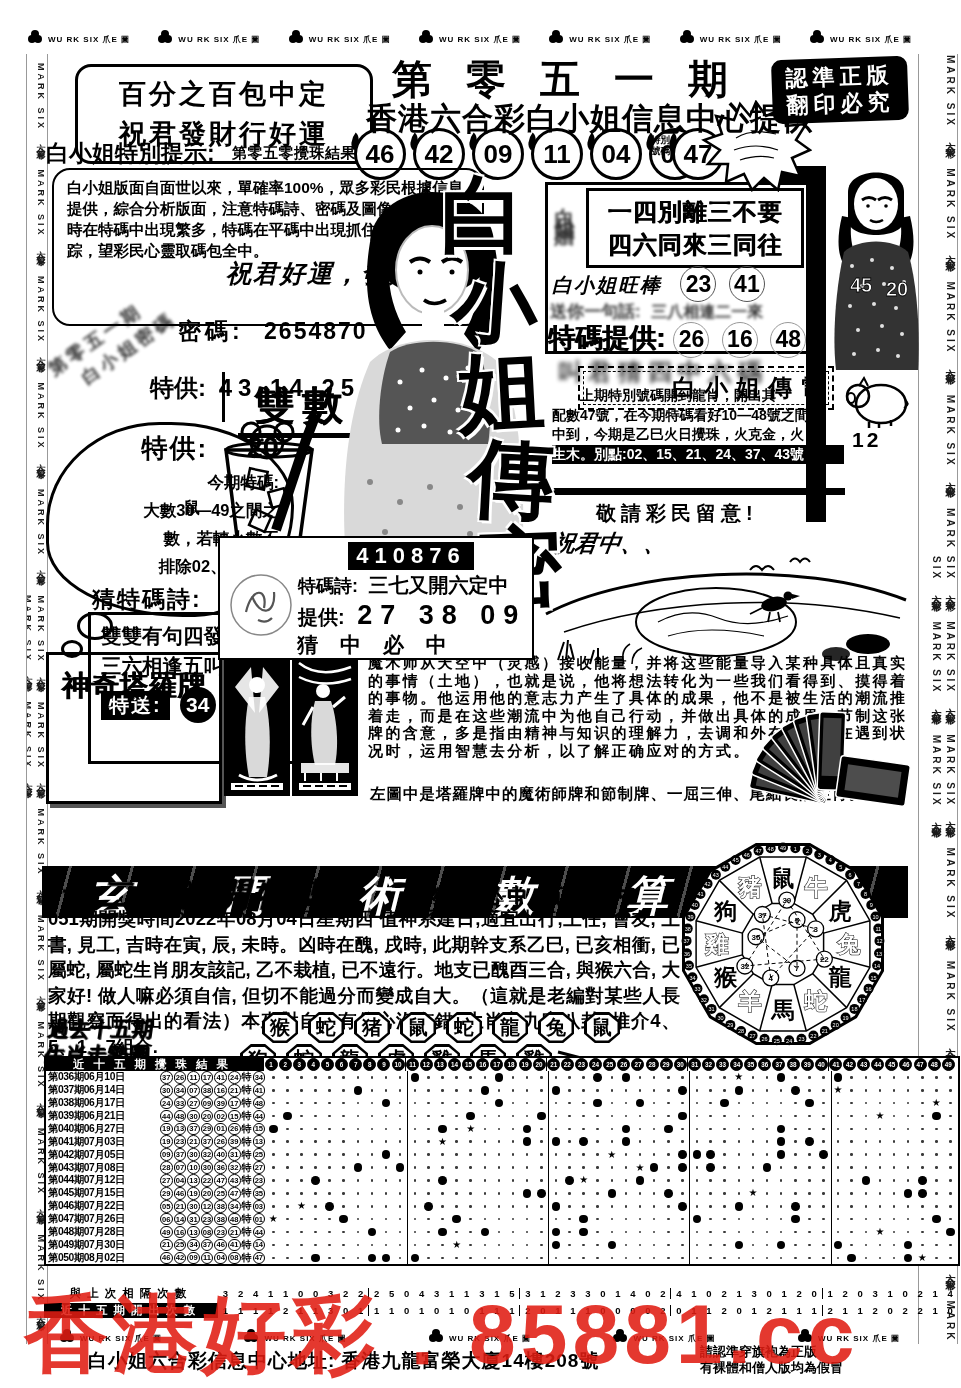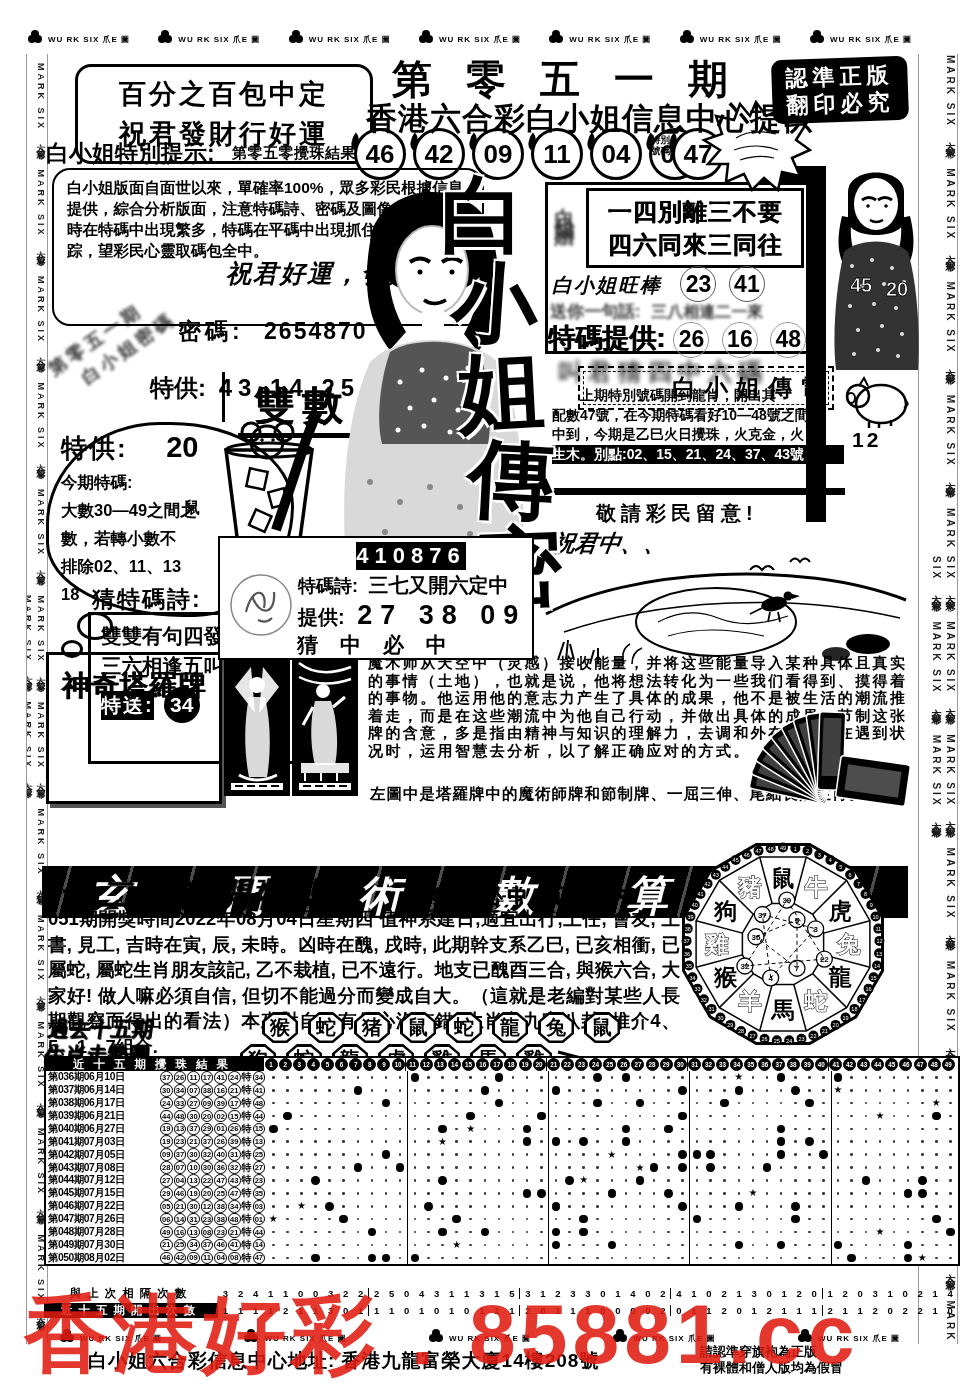--- a/index.html
+++ b/index.html
@@ -40,21 +40,21 @@
 
   .bignum-head{font-size:40px;font-weight:900;letter-spacing:8px;border-bottom:5px solid #000;
                text-align:center;text-shadow:1px 0 0 #000;}
   .cloud{border:3px solid #000;border-radius:48% 52% 42% 58%/55% 45% 60% 40%;padding:6px 12px;background:#fff;}
   .cloud::after{content:"";position:absolute;left:28px;bottom:-26px;width:30px;height:22px;background:#fff;
                 border:3px solid #000;border-radius:50%;}
   .cloud::before{content:"";position:absolute;left:12px;bottom:-44px;width:16px;height:12px;background:#fff;
                  border:3px solid #000;border-radius:50%;}
 
   .poem-box{border:3.5px solid #000;padding:6px 10px;}
-  .chip{background:#000;color:#fff;font-weight:900;display:inline-block;padding:1px 0;}
+  .chip{background:#000;color:#fff;font-weight:900;display:inline-block;padding:1px 8px;}
   .ncircle-dark{display:inline-flex;width:36px;height:36px;border-radius:50%;background:#000;color:#fff;
                 align-items:center;justify-content:center;font-size:21px;font-weight:900;}
 
   .vtitle-char{font-size:86px;font-weight:900;line-height:1;z-index:3;
      text-shadow:-2px -2px 0 #fff,2px -2px 0 #fff,-2px 2px 0 #fff,2px 2px 0 #fff,3px 3px 0 #fff;}
 
   .couplet{border:3px solid #000;display:flex;flex-direction:column;justify-content:center;align-items:center;}
   .couplet div{font-size:24px;font-weight:900;letter-spacing:1px;line-height:33px;text-shadow:.8px 0 0 #000;}
   .litecirc{display:inline-flex;width:34px;height:34px;border:1.5px solid #555;border-radius:50%;
             align-items:center;justify-content:center;font-size:23px;font-weight:800;margin:0 4px;}
@@ -183,21 +183,21 @@
     <span style="margin-left:6px;letter-spacing:6px;">43  14  25  38</span>
   </div>
   <div class="abs b smudge" style="left:46px;top:318px;font-size:18px;transform:rotate(-35deg);line-height:26px;letter-spacing:4px;">
     <div>第零五一期</div>
     <div style="margin-left:22px;">白小姐密碼</div>
   </div>
 
   <div class="abs bignum-head" style="left:238px;top:378px;width:128px;">雙數</div>
   <div class="abs" style="left:222px;top:372px;width:3px;height:50px;background:#000;"></div>
 
-  <div class="abs cloud" style="left:46px;top:422px;width:218px;">
+  <div class="abs cloud" style="left:46px;top:422px;width:218px;text-align:right;">
     <span class="b" style="font-size:26px;letter-spacing:2px;">特供:</span>
     <span class="b" style="font-size:29px;margin-left:34px;">20</span>
     <div class="pre" style="font-size:16.5px;font-weight:700;line-height:28px;margin-top:2px;">今期特碼:
 大數30—49之間之
 數，若轉小數不
 排除02、11、13
 18</div>
   </div>
 
   <svg class="abs" style="left:196px;top:408px;" width="145" height="180" viewBox="0 0 145 180">

